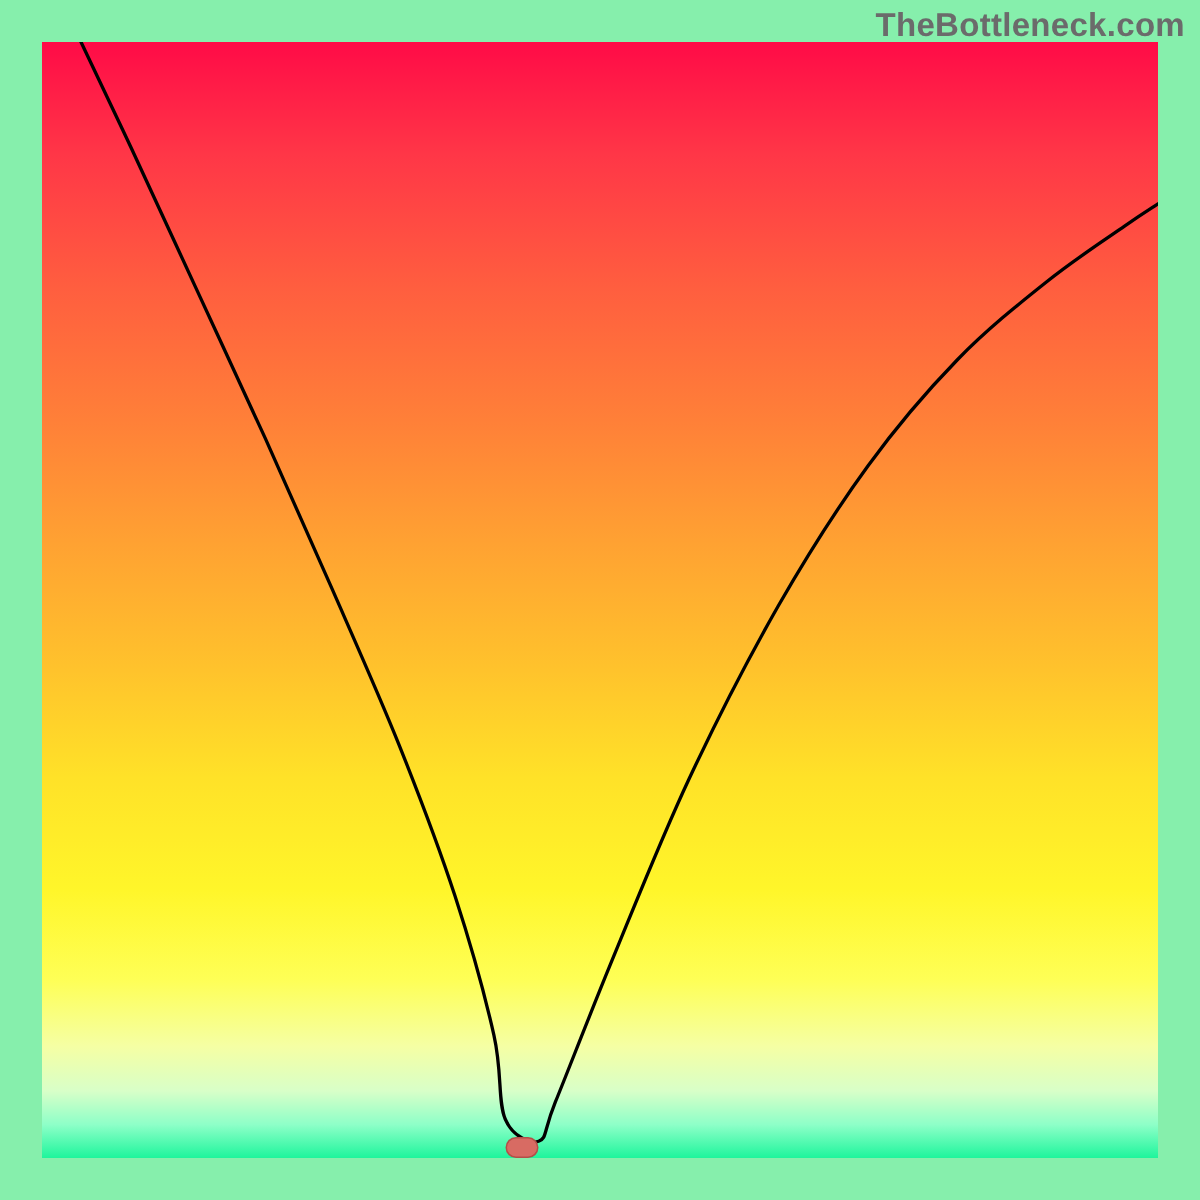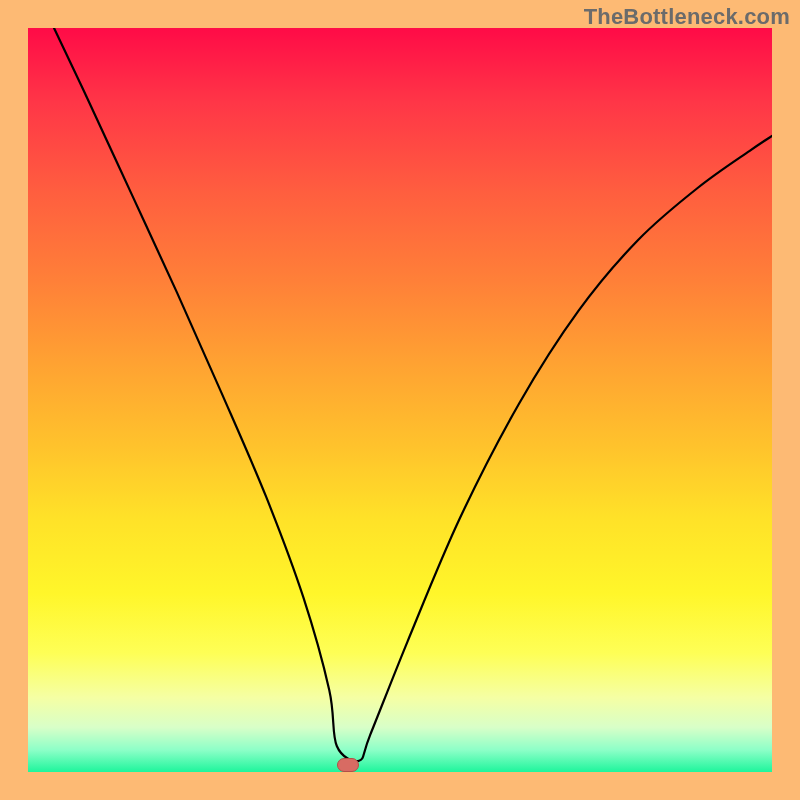--- a/index.html
+++ b/index.html
@@ -10,21 +10,21 @@
     overflow: hidden;
     background: #000;
     font-family: Arial, Helvetica, sans-serif;
   }
   .frame {
     position: absolute;
     top: 0;
     left: 0;
     width: 800px;
     height: 800px;
-    background: #fdba74;
+    background: #86efac;
   }
   .plot {
     position: absolute;
     top: 28px;
     left: 28px;
     width: 744px;
     height: 744px;
     background: linear-gradient(
       to bottom,
       #ff0b47 0%,

